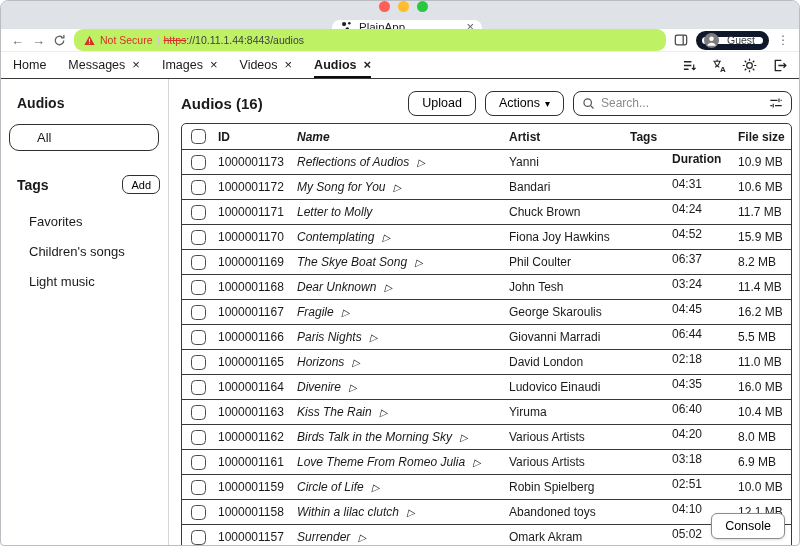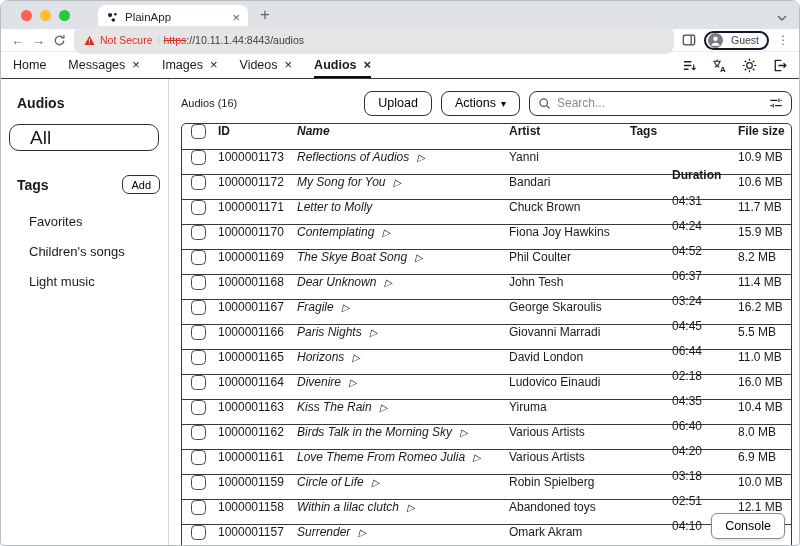--- a/index.html
+++ b/index.html
@@ -1,82 +1,82 @@
 <!DOCTYPE html>
 <html style="--not-secure: #d93025; --tab-strip: #dfe2e7; --tl-red: #ff5f57; --tl-yellow: #febc2e; --tl-green: #28c840;"><head>
 <meta charset="utf-8">
 <style>
   * { margin:0; padding:0; box-sizing:border-box; }
   body { background:#fff; font-family:"Liberation Sans", sans-serif; color:#1a1a1a; }
   .window { position:relative; width:800px; height:546px; border:1px solid #b9bdc1;
             border-radius:8px 8px 4px 4px; overflow:hidden; background:#fff; }
 
   
-  .tabstrip { height:28px; background:var(--tab-strip,#dfe2e7); display:flex; align-items:flex-end; }
+  .tabstrip { height:28px; background:var(--tab-strip,#dfe2e7); display:flex; align-items:center;flex-direction:column; }
   .traffic { display:flex; gap:8px; align-items:center; margin:0 14px 8px 20px; }
   .tl { width:11px; height:11px; border-radius:50%; display:inline-block; }
   .tl.r { background:var(--tl-red,#ff5f57); } .tl.y { background:var(--tl-yellow,#febc2e); } .tl.g { background:var(--tl-green,#28c840); }
   .btab { width:150px; height:24px; background:#fff; border-radius:8px 8px 0 0; display:flex;
           align-items:center; gap:6px; padding:0 8px; margin-left:14px; }
   .btab-title { flex:1; font-size:11.5px; color:#202124; white-space:nowrap; overflow:hidden; }
   .btab-close, .newtab-btn { font-size:13px; color:#5f6368; line-height:1; cursor:default; }
   .newtab-btn { font-size:17px; margin:0 0 6px 12px; }
   .strip-chevron { margin:0 12px 8px auto; color:#5f6368; }
 
   
   .urlbar { height:23px; background:#fff; display:flex; align-items:center; gap:8px;
             padding:0 10px; border-bottom:1px solid #ececec; }
   .navarrow { font-size:13px; color:#5f6368; line-height:1; }
-  .omnibox { flex:1; height:28px; background:#e5e5e5; border-radius:9px; display:flex;
+  .omnibox { flex:1; height:22px; background:#bef264; border-radius:9px; display:flex;
              align-items:center; gap:5px; padding:0 10px; font-size:10.5px; }
   .notsecure { color:var(--not-secure,#d93025); font-size:10.5px; }
   .omni-sep { width:1px; height:10px; background:#c9ccd0; }
   .scheme { color:var(--not-secure,#d93025); text-decoration:line-through; }
   .urlrest { color:#3c4043; }
-  .guest-chip { display:flex; align-items:center; gap:8px; border:2px solid #0f172a;
+  .guest-chip { display:flex; align-items:center; gap:8px; border:6px solid #0f172a;
                 border-radius:10px; height:19px; padding:0 8px 0 2px; font-size:10.5px; color:#3c4043; }
   .menu-dots { font-size:12px; color:#5f6368; }
 
   
   .appheader { height:27px; display:flex; align-items:stretch; gap:22px; padding:0 12px;
                border-bottom:1px solid #3a3a3a; background:#fff; }
   .nav-tab { display:flex; align-items:center; gap:7px; font-size:12.5px;
              border-bottom:2.5px solid transparent; padding-top:1px; }
   .nav-tab.active { font-weight:700; border-bottom-color:#0d0d0d; }
   .nav-close { font-size:13px; color:#222; }
   .header-icons { margin-left:auto; display:flex; align-items:center; gap:15px; }
   .header-icons svg { display:block; }
 
   
   .content { display:flex; height:467px; }
   .sidebar { width:168px; border-right:1px solid #d6d6d6; padding-top:16px; flex-shrink:0; }
   .side-h { font-size:14px; font-weight:700; margin-left:16px; }
   .all-item { margin:13px 9px 0 8px; height:27px; border:1.5px solid #2f2f2f; border-radius:10px;
-              display:flex; align-items:center; padding-left:20px; font-size:19px; }
+              display:flex; align-items:center; padding-left:27px; font-size:13px; }
   .tags-row { display:flex; align-items:center; justify-content:space-between;
               margin:24px 8px 0 16px; }
   .add-btn { border:1.5px solid #2f2f2f; border-radius:7px; background:#fff; font-size:11px;
              padding:2.5px 8px; font-family:inherit; }
   .tag-list { margin-top:12px; }
   .tag-item { height:30px; display:flex; align-items:center; padding-left:28px; font-size:13px; }
 
   .main { flex:1; padding:11px 7px 0 12px; position:relative; }
   .title-row { display:flex; align-items:center; gap:9px; height:26px; }
-  .page-title { font-size:11px; font-weight:400; margin-right:auto; }
+  .page-title { font-size:15px; font-weight:700; margin-right:auto; }
   .btn { height:25px; border:1.5px solid #2f2f2f; border-radius:8px; background:#fff;
          font-size:12.5px; padding:0 13px; font-family:inherit; display:flex; align-items:center; gap:5px; }
-  .searchbox { width:263px; height:25px; border:1.5px solid #2f2f2f; border-radius:8px;
+  .searchbox { width:219px; height:25px; border:1.5px solid #2f2f2f; border-radius:8px;
                display:flex; align-items:center; gap:6px; padding:0 8px; background:#fff; }
   .searchbox input { flex:1; border:none; outline:none; font-size:12px; font-family:inherit;
                      background:transparent; color:#1a1a1a; min-width:0; }
   .searchbox input::placeholder { color:#8a8a8a; }
 
   
   .table { margin-top:7px; border:1px solid #3a3a3a; border-radius:5px; overflow:hidden; background:#fff; }
-  .trow, .thead { display:flex; align-items:flex-start; height:25px; }
+  .trow, .thead { display:flex; align-items:center; height:25px; }
   .trow { border-top:1px solid #3a3a3a; }
   .cell { font-size:12px; white-space:nowrap; overflow:hidden; display:flex; align-items:center; }
   .thead .cell { font-weight:700; }
   .c-cb { width:36px; padding-left:9px; }
   .c-id { width:79px; }
   .c-name { width:212px;font-style:italic; }
   .c-artist { width:113px; }
   .c-tags { width:44px; padding-left:8px; }
   .c-dur { width:66px; padding-left:6px;margin-top:44px; }
   .c-size { flex:1; padding-left:6px; }

